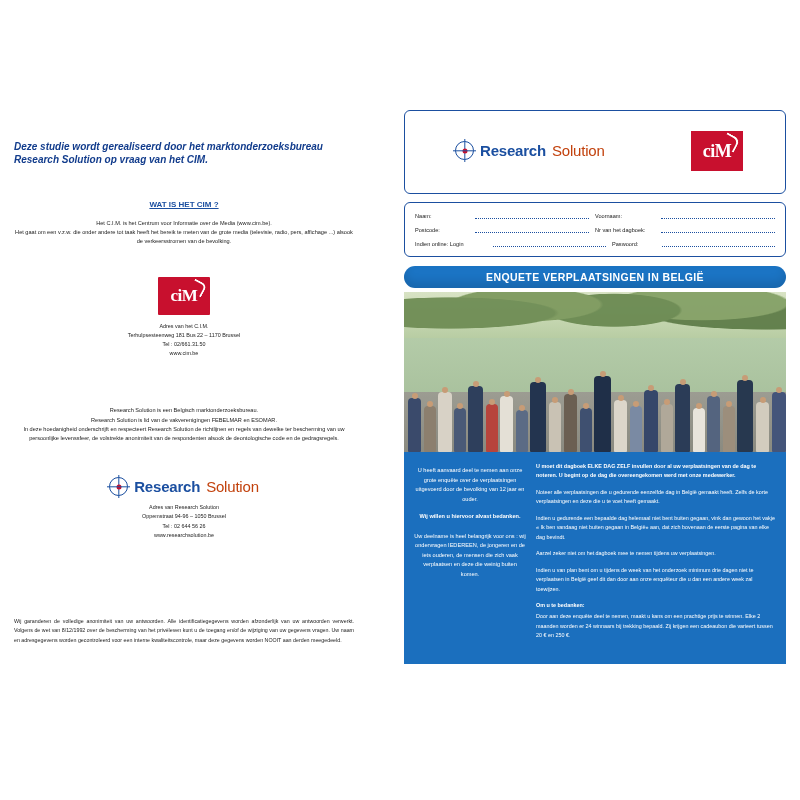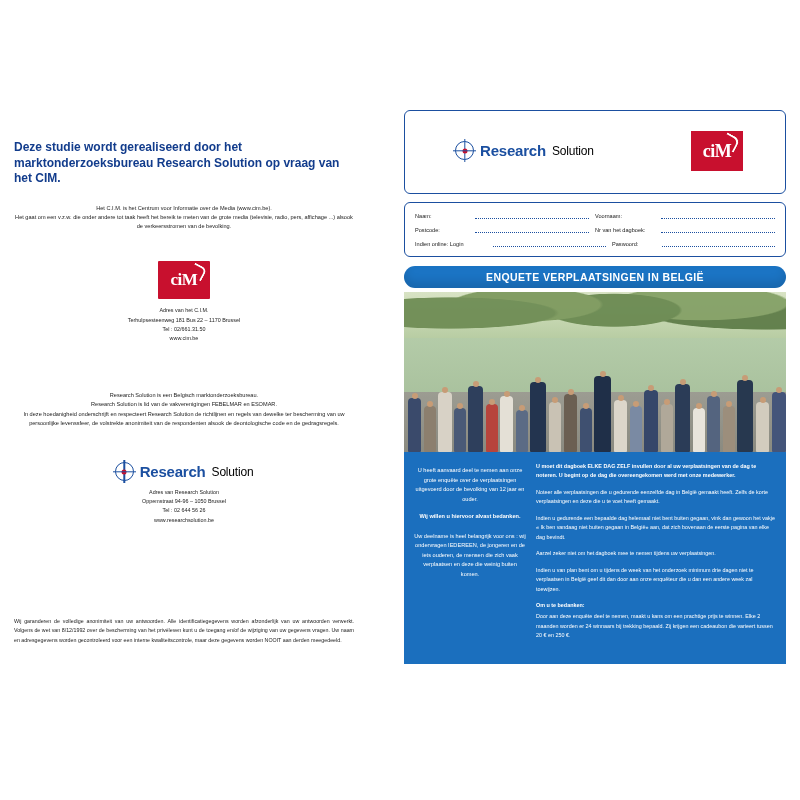--- a/index.html
+++ b/index.html
@@ -8,22 +8,23 @@
     font-family:"Liberation Sans", sans-serif;
     color:#1a1a1a;overflow:hidden;position:relative;
   }
   .page{position:absolute;inset:0;}
 
   
   .left{
     position:absolute;left:14px;top:140px;width:340px;
   }
   .left-headline{
-    font-size:12px;font-weight:bold;color:#123c8c;line-height:1.3;
-    margin-bottom:7px;
+    font-size:10px;font-weight:bold;color:#123c8c;line-height:1.3;
+    margin-bottom:24px;
+    font-style:italic;
   }
   .sec-title{
     text-align:center;font-size:8px;font-weight:bold;color:#1b4fa0;
     text-decoration:underline;margin:0 0 10px 0;
   }
   .body-txt{
     text-align:center;font-size:5.6px;line-height:1.65;color:#222;
   }
   .spacer-sm{height:10px;}
   .spacer-md{height:18px;}
@@ -62,21 +63,21 @@
   }
   .rs-mark:after{
     content:"";position:absolute;top:50%;left:-3px;right:-3px;height:1.4px;
     background:#1b4fa0;transform:translateY(-50%);
   }
   .rs-dot{
     position:absolute;left:50%;top:50%;width:5px;height:5px;background:#c8102e;
     border-radius:50%;transform:translate(-50%,-50%);
   }
   .rs-word1{font-size:15px;font-weight:bold;color:#1b4fa0;letter-spacing:-0.2px;}
-  .rs-word2{font-size:12px;color:#000000;letter-spacing:-0.2px;}
+  .rs-word2{font-size:15px;color:#c2410c;letter-spacing:-0.2px;}
 
   .legal{
     position:absolute;left:14px;top:617px;width:340px;
     font-size:5.3px;line-height:1.75;color:#222;text-align:justify;
   }
 
   
   .right{position:absolute;left:404px;top:110px;width:382px;}
 
   .hdr-box{
@@ -157,20 +158,21 @@
 <body>
 
 <div class="page">
 
   <div class="left">
 
     <div class="left-headline">Deze studie wordt gerealiseerd door het marktonderzoeksbureau Research Solution op vraag van het CIM.</div>
 
     <div class="spacer-sm"></div>
 
+    <div class="sec-title">WAT IS HET CIM ?</div>
     <div class="body-txt" style="white-space:pre-line;">Het C.I.M. is het Centrum voor Informatie over de Media (www.cim.be).
 Het gaat om een v.z.w. die onder andere tot taak heeft het bereik te meten van de grote media (televisie, radio, pers, affichage ...) alsook de verkeersstromen van de bevolking.</div>
 
     <div class="spacer-lg"></div>
 
     <div class="cim-logo">
       <div class="swoosh"></div>
       <div class="txt">ciM</div>
     </div>
     <div class="addr" style="white-space:pre-line;">Adres van het C.I.M.

